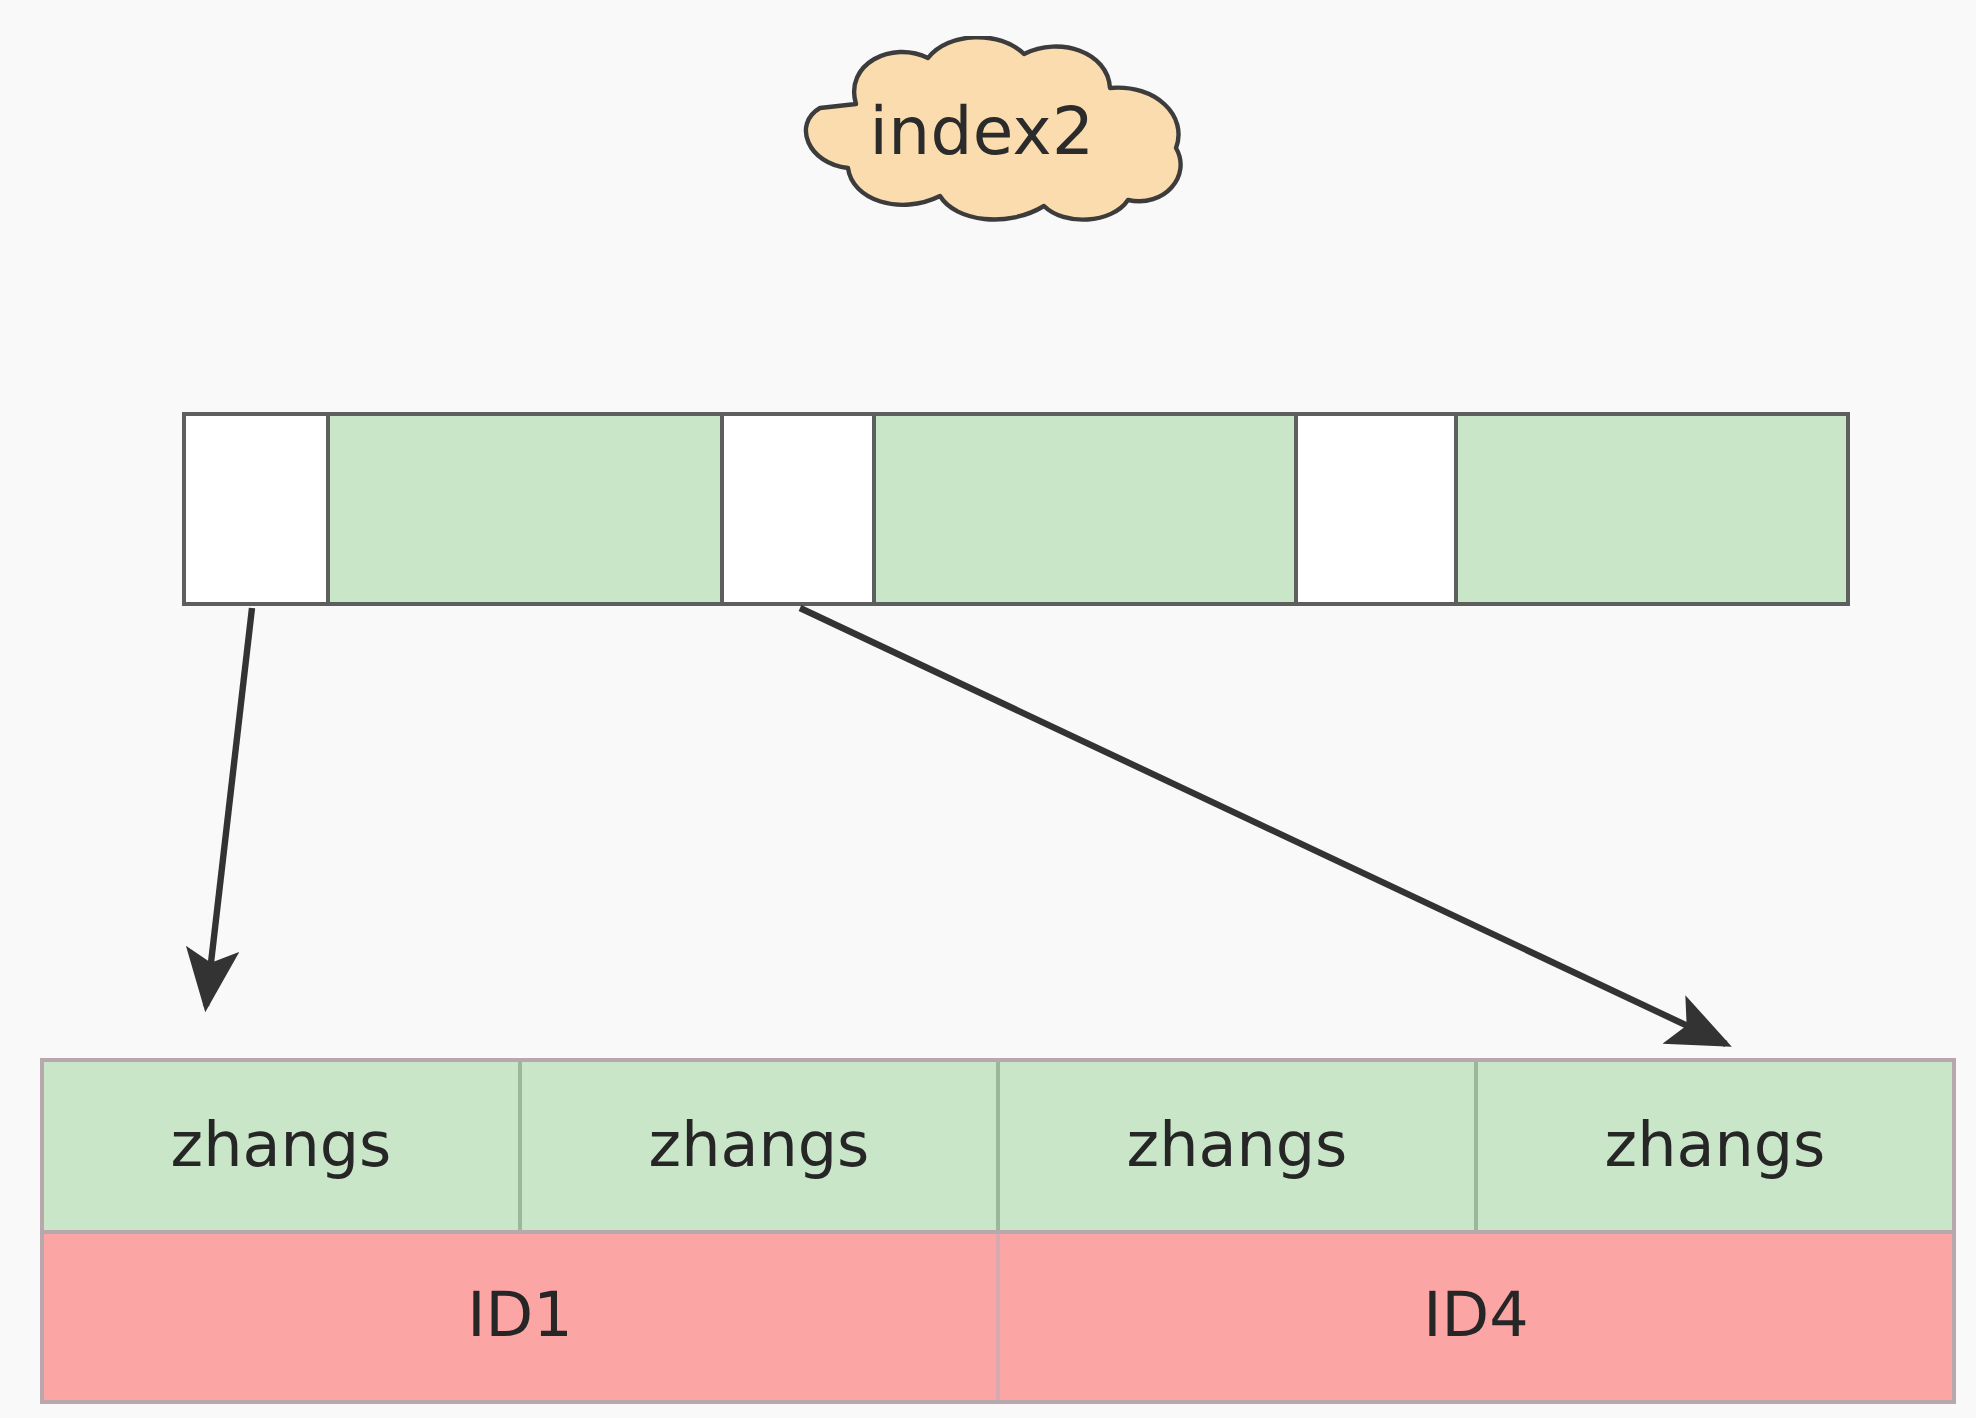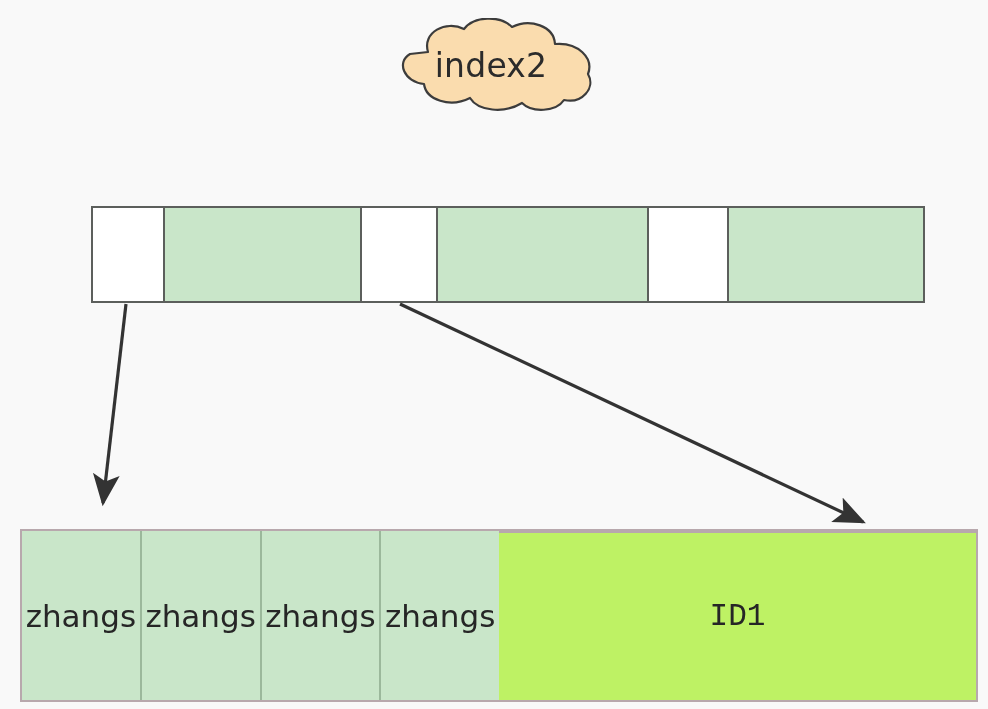--- a/index.html
+++ b/index.html
@@ -76,29 +76,29 @@
   
   .data-table {
     position: absolute;
     left: 20px;
     top: 529px;
     width: 958px;
     height: 173px;
     box-sizing: border-box;
     border: 2px solid #b8a8ad;
     display: flex;
-    flex-direction: row;
+    flex-direction: column;
   }
   .tbl-row {
     display: flex;
     flex: 1 1 0;
     width: 100%;
   }
   .tbl-row.names { background: #c9e6c9; }
-  .tbl-row.ids    { background: #bef264; font-family: Liberation Mono, monospace; }
+  .tbl-row.ids    { background: #fca5a5; }
   .tbl-row.names .tbl-cell { border-right: 2px solid #9bb89b; }
   .tbl-row.ids   .tbl-cell { border-right: 2px solid #d8a9b1; }
   .tbl-row .tbl-cell:last-child { border-right: none; }
   .tbl-row.ids { border-top: 2px solid #b8a8ad; }
   .tbl-cell {
     box-sizing: border-box;
     flex: 1 1 0;
     display: flex;
     align-items: center;
     justify-content: center;
@@ -148,16 +148,17 @@
 
   <div class="data-table">
     <div class="tbl-row names">
       <div class="tbl-cell">zhangs</div>
       <div class="tbl-cell">zhangs</div>
       <div class="tbl-cell">zhangs</div>
       <div class="tbl-cell">zhangs</div>
     </div>
     <div class="tbl-row ids">
       <div class="tbl-cell">ID1</div>
+      <div class="tbl-cell">ID4</div>
     </div>
   </div>
 
 </div>
 
 </body></html>

